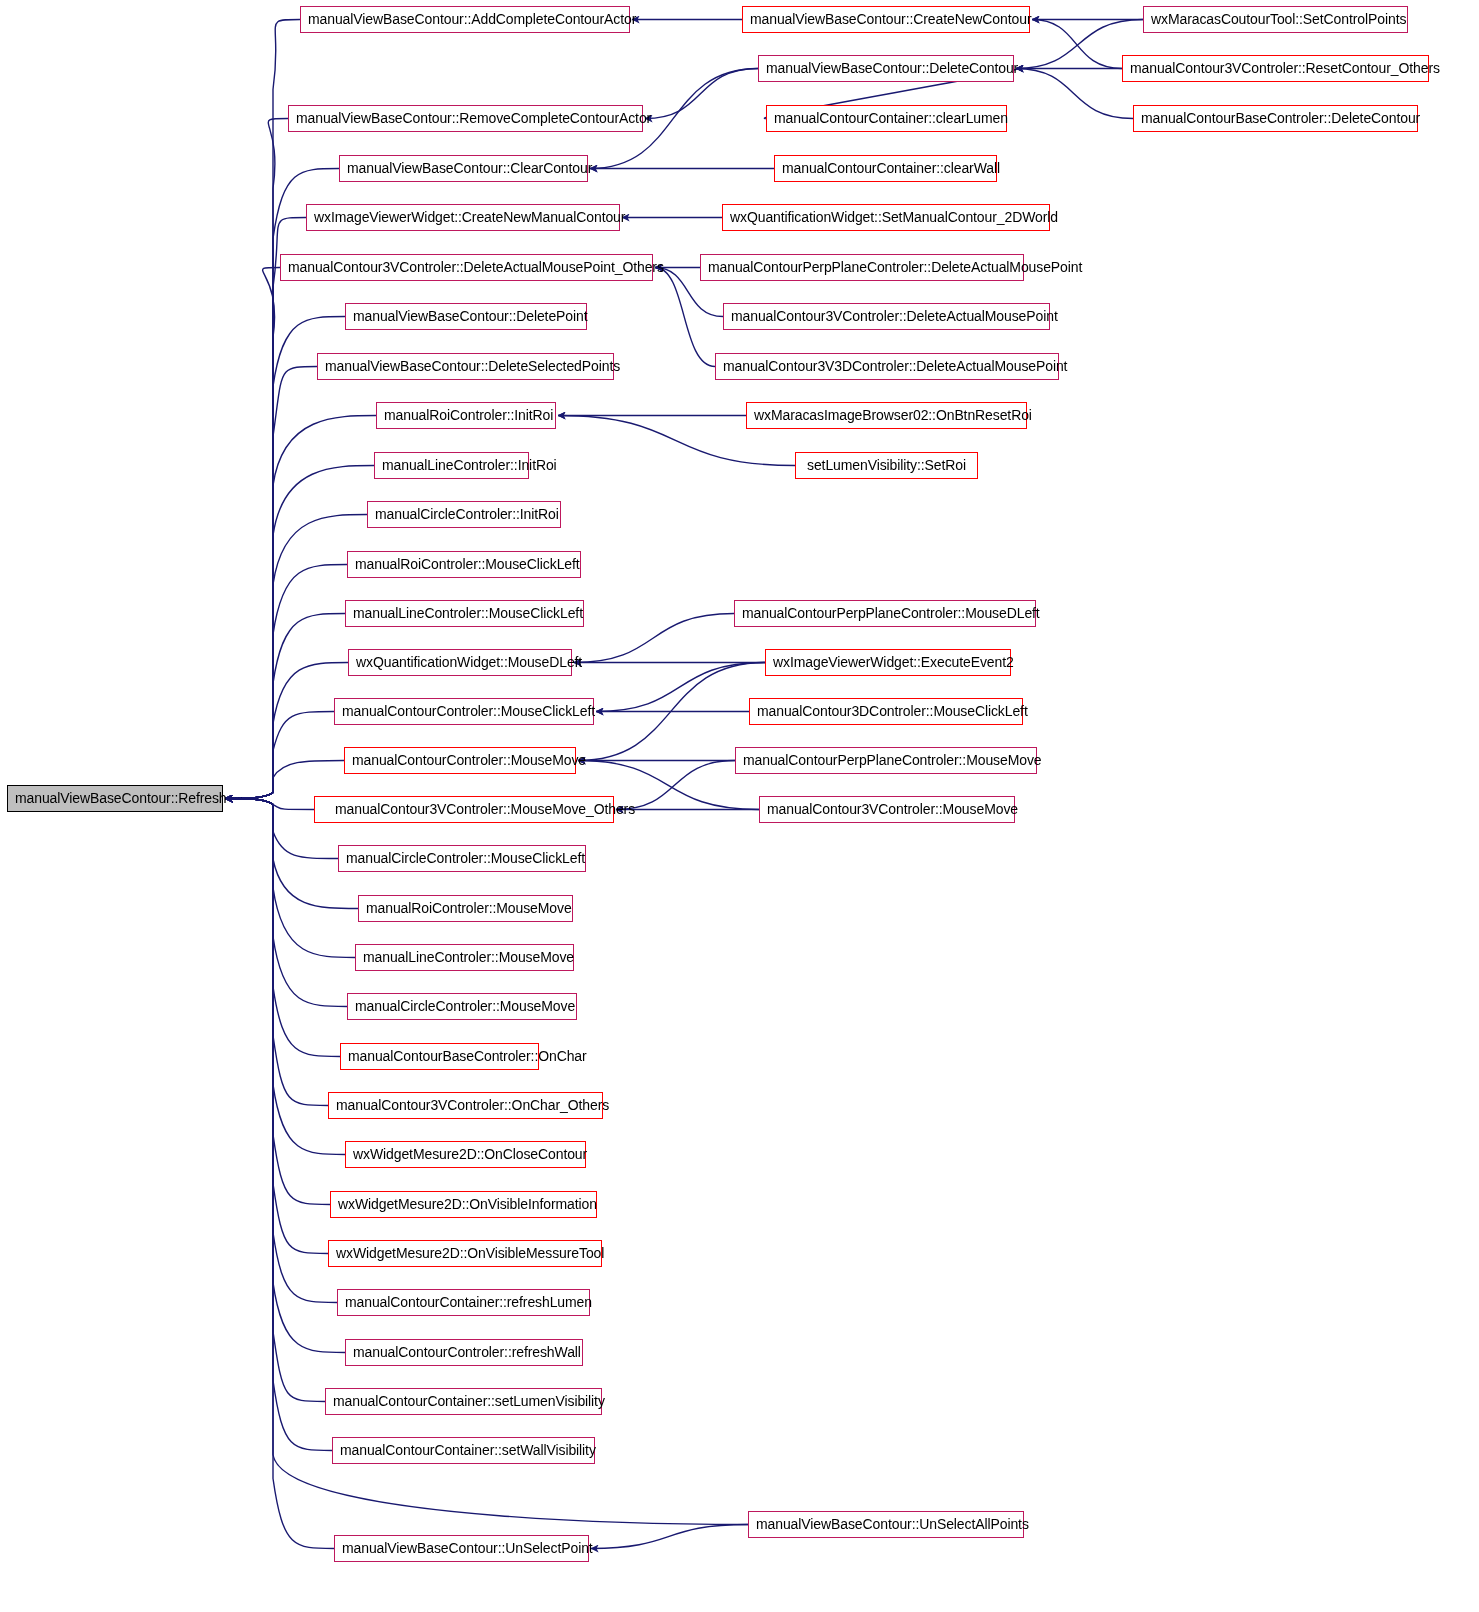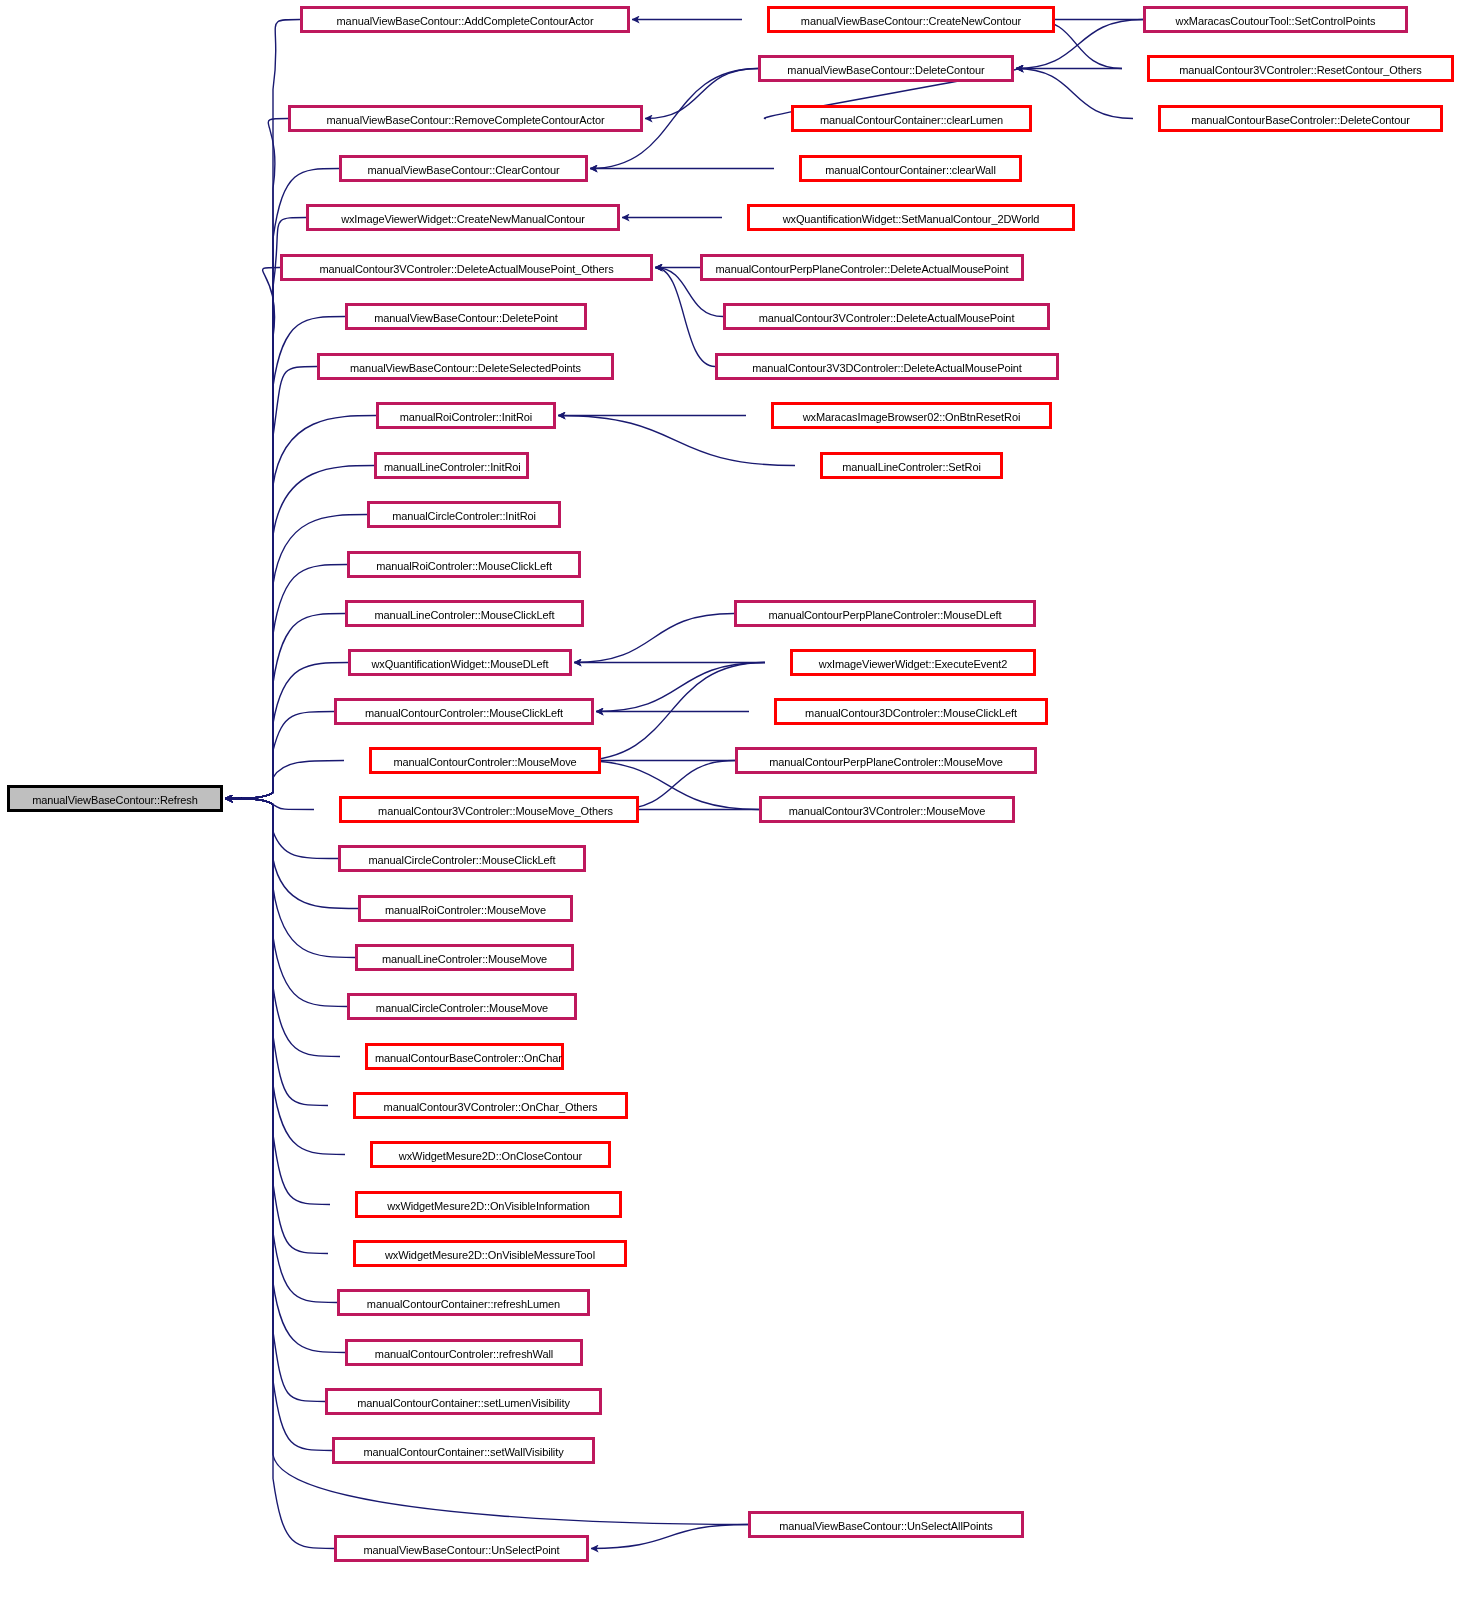--- a/index.html
+++ b/index.html
@@ -17,31 +17,31 @@
     left:0; top:0;
     width:1479px;
     height:1612px;
     pointer-events:none;
   }
   .node{
     position:absolute;
     box-sizing:border-box;
     height:27px;
     line-height:25px;
-    border:3px solid #be185d;
+    border:1px solid #be185d;
     background:#ffffff;
     color:#000000;
-    font-size:11px;
+    font-size:14px;
     text-align:center;
     white-space:nowrap;
     padding:0 7px;
     letter-spacing:-0.1px;
     z-index:5;
   }
-  .node.red{ border-color:#ff0000;margin-left:25px; }
+  .node.red{ border-color:#ff0000; }
   .node.root{ background:#bfbfbf; border-color:#000000; }
 </style>
 </head>
 <body>
 
 <div id="canvas">
   <svg id="edges" xmlns="http://www.w3.org/2000/svg">
     <defs>
       <marker id="ah" viewBox="0 0 10 10" refX="9.5" refY="5" markerWidth="8" markerHeight="8" orient="auto-start-reverse" markerUnits="userSpaceOnUse">
         <path d="M0,0 L10,5 L0,10 L2.5,5 z" fill="#191970"></path>
@@ -123,21 +123,21 @@
       <div class="node red" style="left: 722px; top: 204px; width: 328px;"><span>wxQuantificationWidget::SetManualContour_2DWorld</span></div>
       <div class="node" style="left: 280px; top: 254px; width: 373px;"><span>manualContour3VControler::DeleteActualMousePoint_Others</span></div>
       <div class="node" style="left: 700px; top: 254px; width: 324px;"><span>manualContourPerpPlaneControler::DeleteActualMousePoint</span></div>
       <div class="node" style="left: 345px; top: 303px; width: 242px;"><span>manualViewBaseContour::DeletePoint</span></div>
       <div class="node" style="left: 723px; top: 303px; width: 327px;"><span>manualContour3VControler::DeleteActualMousePoint</span></div>
       <div class="node" style="left: 317px; top: 353px; width: 297px;"><span>manualViewBaseContour::DeleteSelectedPoints</span></div>
       <div class="node" style="left: 715px; top: 353px; width: 344px;"><span>manualContour3V3DControler::DeleteActualMousePoint</span></div>
       <div class="node" style="left: 376px; top: 402px; width: 180px;"><span>manualRoiControler::InitRoi</span></div>
       <div class="node red" style="left: 746px; top: 402px; width: 281px;"><span>wxMaracasImageBrowser02::OnBtnResetRoi</span></div>
       <div class="node" style="left: 374px; top: 452px; width: 155px;"><span>manualLineControler::InitRoi</span></div>
-      <div class="node red" style="left: 795px; top: 452px; width: 183px;"><span>manualLineControler::SetRoi</span></div>
+      <div class="node red" style="left: 795px; top: 452px; width: 183px;"><span>setLumenVisibility::SetRoi</span></div>
       <div class="node" style="left: 367px; top: 501px; width: 194px;"><span>manualCircleControler::InitRoi</span></div>
       <div class="node" style="left: 347px; top: 551px; width: 234px;"><span>manualRoiControler::MouseClickLeft</span></div>
       <div class="node" style="left: 345px; top: 600px; width: 239px;"><span>manualLineControler::MouseClickLeft</span></div>
       <div class="node" style="left: 734px; top: 600px; width: 302px;"><span>manualContourPerpPlaneControler::MouseDLeft</span></div>
       <div class="node" style="left: 348px; top: 649px; width: 224px;"><span>wxQuantificationWidget::MouseDLeft</span></div>
       <div class="node red" style="left: 765px; top: 649px; width: 246px;"><span>wxImageViewerWidget::ExecuteEvent2</span></div>
       <div class="node" style="left: 334px; top: 698px; width: 260px;"><span>manualContourControler::MouseClickLeft</span></div>
       <div class="node red" style="left: 749px; top: 698px; width: 274px;"><span>manualContour3DControler::MouseClickLeft</span></div>
       <div class="node red" style="left: 344px; top: 747px; width: 232px;"><span>manualContourControler::MouseMove</span></div>
       <div class="node" style="left: 735px; top: 747px; width: 302px;"><span>manualContourPerpPlaneControler::MouseMove</span></div>

